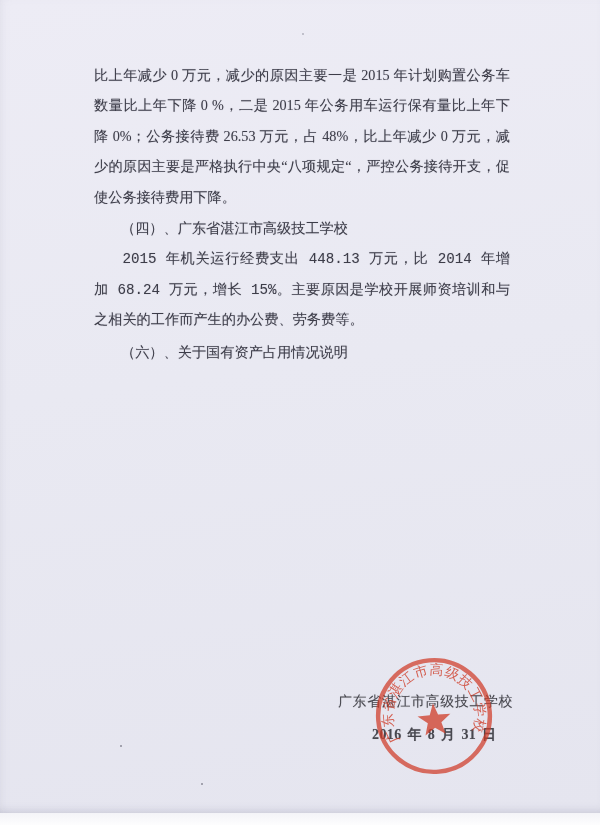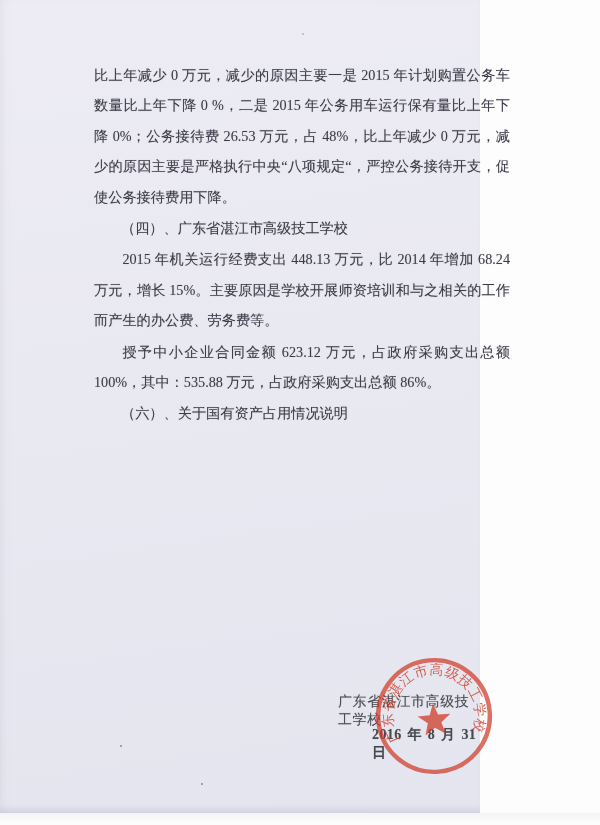--- a/index.html
+++ b/index.html
@@ -2,38 +2,38 @@
 <html><head>
 <meta charset="utf-8">
 <style>
   html,body{margin:0;padding:0;}
   body{
     width:600px;height:825px;position:relative;overflow:hidden;
     background:#fdfdfe;
     font-family:"Liberation Serif","DejaVu Serif",serif;
   }
   .paper{
-    position:absolute;left:0;top:0;width:480px;height:813px;
+    position:absolute;left:0;top:0;width:600px;height:813px;
     background:linear-gradient(172deg,#edecf5 0%,#e9e9f2 45%,#e5e5ef 100%);
     box-shadow:inset 0 -8px 10px -7px rgba(120,120,145,.28),
                inset 6px 0 14px -10px rgba(140,140,160,.25);
   }
   .page-bottom-edge{
     position:absolute;left:0;top:813px;width:600px;height:12px;
     background:linear-gradient(#f4f4f8,#fdfdfe);
   }
   .doc-body{
     position:absolute;left:94px;top:60px;width:416px;
     font-size:14.2px;line-height:30.4px;color:#3d3d49;
     text-align:justify;
     text-shadow:0 0 1px rgba(61,61,75,.30);
   }
   .para{margin:0 0 1px 0;}
   .para.heading{text-indent:1.9em;}
-  .para.body{text-indent:2em;}
+  .para.body{text-indent:2em;font-family:Liberation Mono, monospace;}
   .para.continued{text-indent:0;}
   .sig-org{
     position:absolute;left:338px;top:693px;
     font-size:14px;letter-spacing:.6px;color:#48484f;
     text-shadow:0 0 1px rgba(70,70,80,.3);
   }
   .sig-date{
     position:absolute;left:372px;top:726px;
     font-size:14px;letter-spacing:.4px;word-spacing:2px;color:#48484f;
     text-shadow:0 0 1px rgba(70,70,80,.3);
@@ -51,21 +51,20 @@
 </style>
 </head>
 <body>
 
 <div class="paper">
 
   <div class="doc-body">
       <p class="para continued">比上年减少 0 万元，减少的原因主要一是 2015 年计划购置公务车数量比上年下降 0 %，二是 2015 年公务用车运行保有量比上年下降 0%；公务接待费 26.53 万元，占 48%，比上年减少 0 万元，减少的原因主要是严格执行中央“八项规定“，严控公务接待开支，促使公务接待费用下降。</p>
       <p class="para heading">（四）、广东省湛江市高级技工学校</p>
       <p class="para body">2015 年机关运行经费支出 448.13 万元，比 2014 年增加 68.24 万元，增长 15%。主要原因是学校开展师资培训和与之相关的工作而产生的办公费、劳务费等。</p>
-      <p class="para body">授予中小企业合同金额 623.12 万元，占政府采购支出总额 100%，其中：535.88 万元，占政府采购支出总额 86%。</p>
       <p class="para heading">（六）、关于国有资产占用情况说明</p>
     </div>
 
   <div class="sig-org">广东省湛江市高级技工学校</div>
 
   <div class="sig-date">2016 年 8 月 31 日</div>
 
   <svg class="seal" viewBox="-65 -65 130 130" xmlns="http://www.w3.org/2000/svg">
     <circle cx="0" cy="0" r="55" fill="none" stroke="#cf3b27" stroke-width="4.4" opacity="0.82"></circle>
     <polygon transform="translate(0,4.5)" points="0,-17 4.1,-5.7 16.2,-5.3 6.7,2.2 10,13.8 0,7.2 -10,13.8 -6.7,2.2 -16.2,-5.3 -4.1,-5.7" fill="#cf3b27" opacity="0.85"></polygon>

